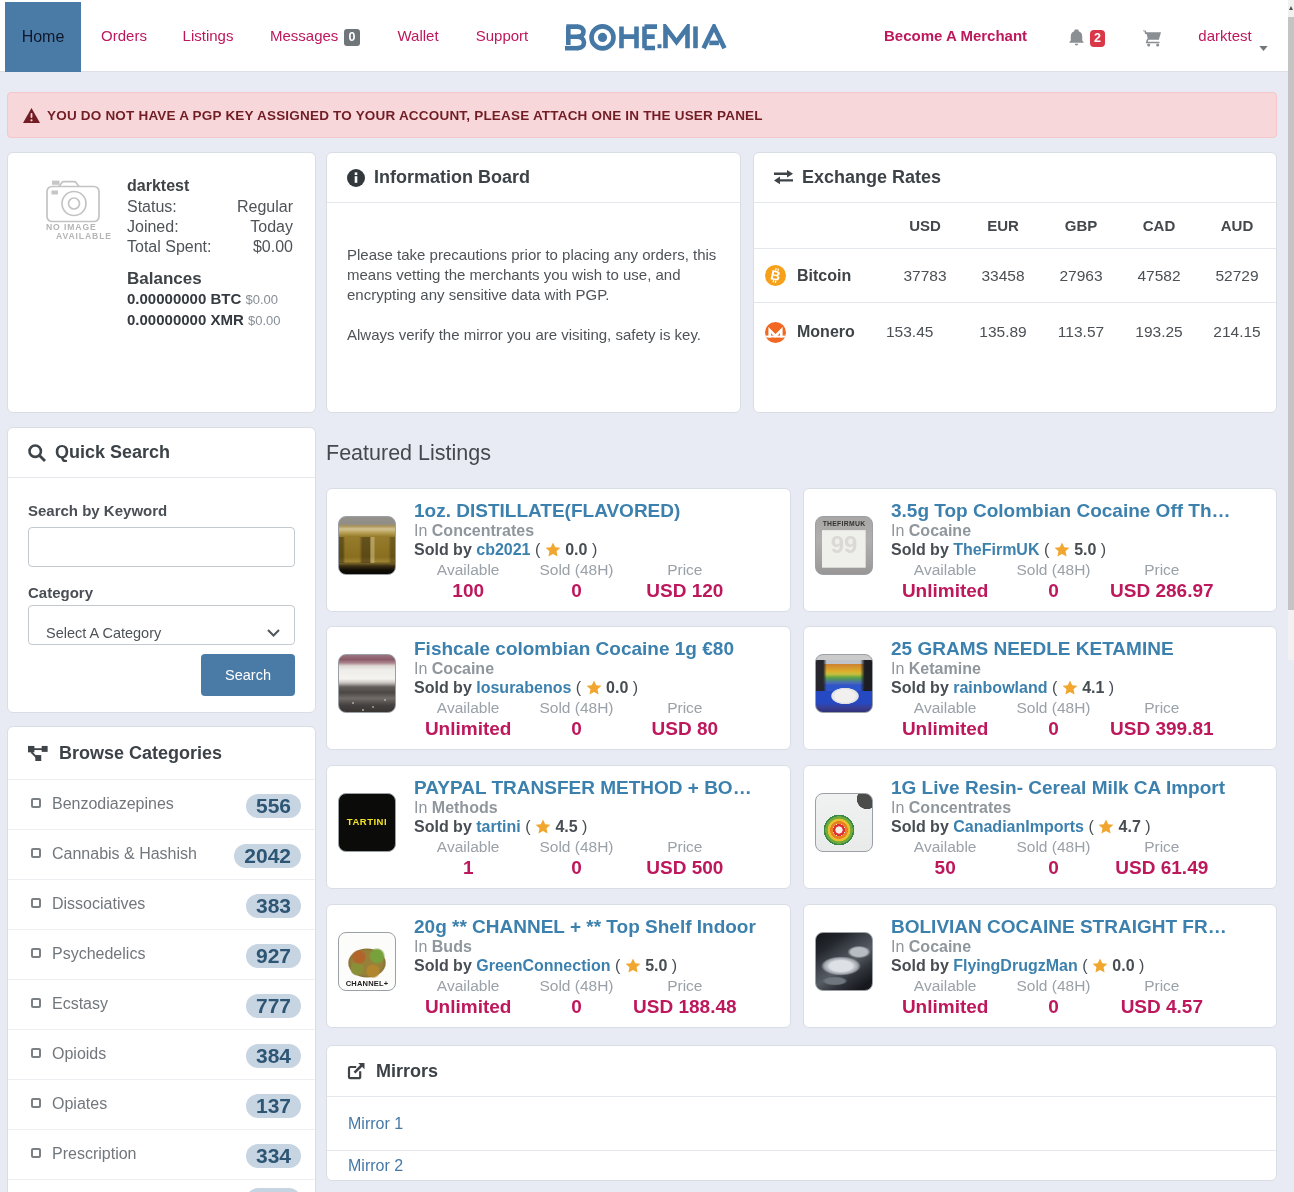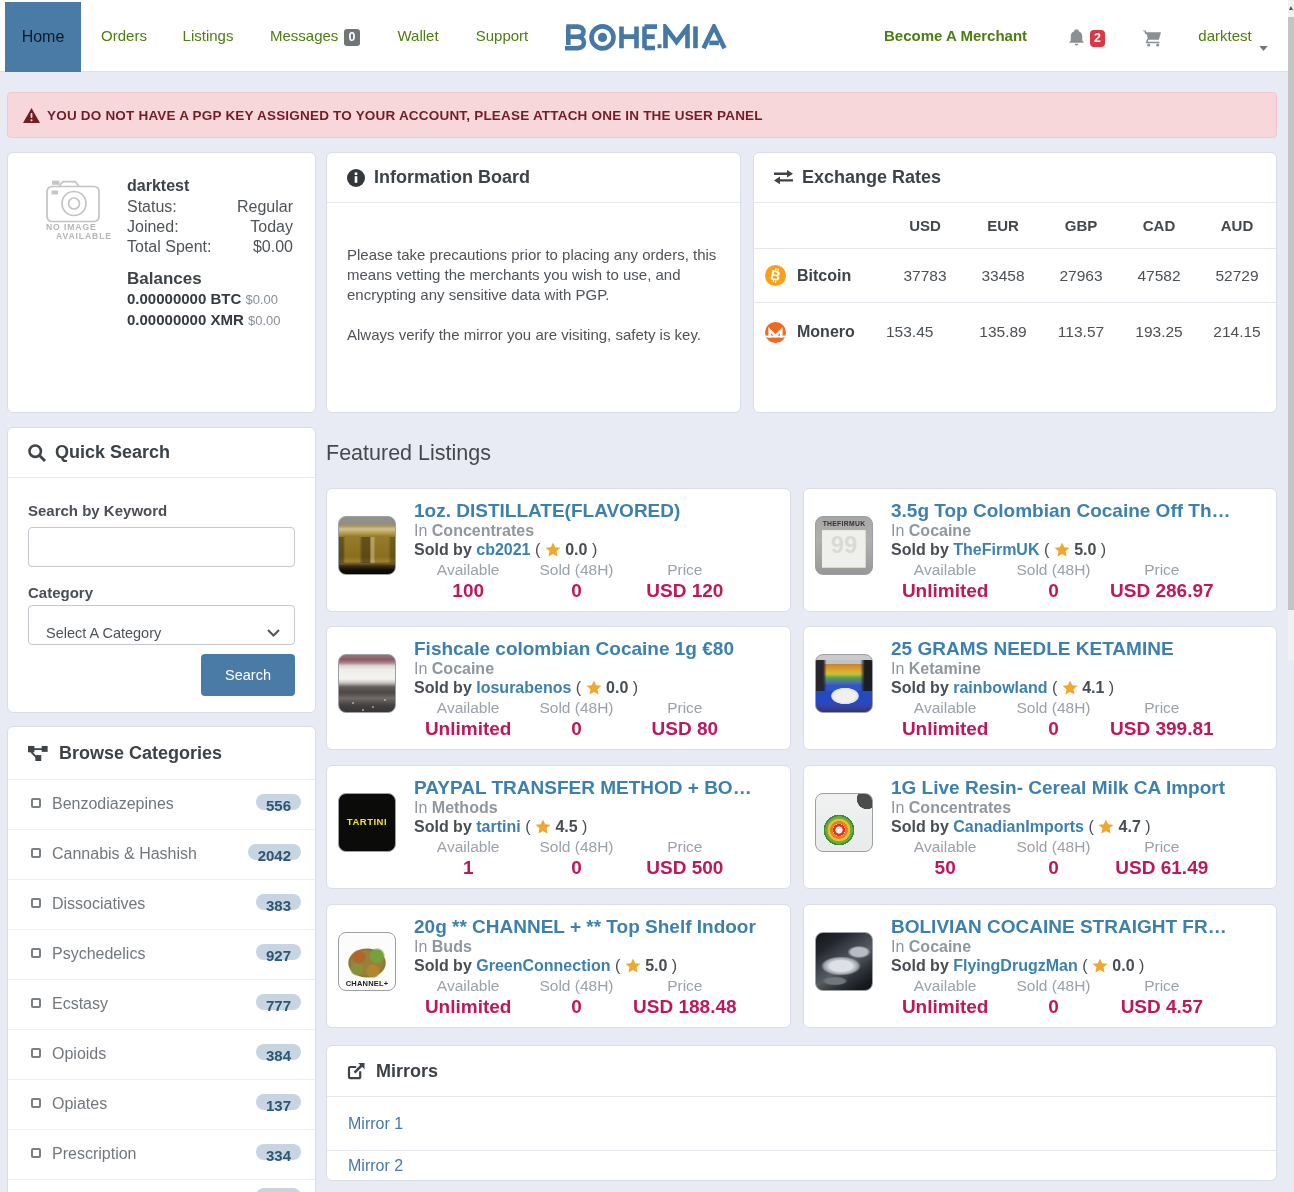--- a/index.html
+++ b/index.html
@@ -2,40 +2,40 @@
 <html><head><meta charset="utf-8"><title>Bohemia</title>
 <style>
 *{margin:0;padding:0;box-sizing:border-box}
 html,body{width:1294px;height:1192px;overflow:hidden}
 body{font-family:"Liberation Sans",sans-serif;background:#e9ebf4;position:relative}
 .abs{position:absolute}
 .card{background:#fff;border:1px solid #d9dde5;border-radius:6px;position:absolute}
 .chead{font-size:18px;font-weight:bold;color:#3c4247;display:flex;align-items:center}
 
 #nav{position:absolute;top:0;left:0;width:1294px;height:72px;background:#fff;border-bottom:1px solid #dcdfe6}
-.navitem{position:absolute;top:0;height:70px;display:flex;align-items:center;justify-content:center;font-size:15px;color:#4d7c0f}
+.navitem{position:absolute;top:0;height:70px;display:flex;align-items:center;justify-content:center;font-size:15px;color:#be185d}
 #hometab{position:absolute;left:5px;top:2px;width:76px;height:70px;background:#4a7ba7;color:#0f172a;display:flex;align-items:center;justify-content:center;font-size:16px}
 
 #alert{position:absolute;left:7px;top:92px;width:1270px;height:46px;background:#f8d7da;border:1px solid #f5c6cb;border-radius:4px;display:flex;align-items:center;color:#721c24;font-weight:bold;font-size:13.5px;letter-spacing:.2px}
 
 .lcard .title{position:absolute;left:87px;top:11px;font-size:19px;font-weight:bold;color:#3c80ae;white-space:nowrap}
 .lcard .incat{position:absolute;left:87px;top:33px;font-size:16px;color:#8f969c}
 .lcard .soldby{position:absolute;left:87px;top:52px;font-size:16px;color:#474d53;font-weight:bold}
 .lcard .soldby a{color:#3c80ae;text-decoration:none}
 .lcard .soldby .pr{font-weight:normal;color:#474d53}
 .lcard .stats{position:absolute;left:87px;top:72px;width:325px;display:flex}
 .lcard .stats div{flex:1;text-align:center}
 .lcard .lab{font-size:15.5px;color:#9aa1a8}
 .lcard .val{font-size:19px;font-weight:bold;color:#be185d;margin-top:1px}
 .thumb{position:absolute;left:11px;top:27px;width:58px;height:59px;border:1px solid #9aa0a5;border-radius:8px;overflow:hidden}
 
 .catrow{position:absolute;left:0;width:100%;height:50px;border-top:1px solid #edeef1}
 .catrow .cb{position:absolute;left:23px;top:18px;width:10px;height:10px;border:2px solid #7a7f83;border-radius:2px;background:#fff}
 .catrow .nm{position:absolute;left:44px;top:15px;font-size:16px;color:#71777c}
-.catrow .pill{position:absolute;right:14px;top:14px;height:16px;border-radius:12px;background:#c7d4e2;color:#2d5574;font-weight:bold;font-size:15px;line-height:24px;padding:0 10px}
+.catrow .pill{position:absolute;right:14px;top:14px;height:24px;border-radius:12px;background:#c7d4e2;color:#2d5574;font-weight:bold;font-size:21px;line-height:24px;padding:0 10px}
 .star{width:16px;height:15px;vertical-align:-2px}
 </style></head>
 <body>
 <div id="nav">
 <div id="hometab">Home</div>
 <div class="navitem" style="left:64px;width:120px">Orders</div>
     <div class="navitem" style="left:148px;width:120px">Listings</div>
     <div class="navitem" style="left:358px;width:120px">Wallet</div>
     <div class="navitem" style="left:442px;width:120px">Support</div>
     <div class="navitem" style="left:270px;width:70px;justify-content:flex-start">Messages</div>

